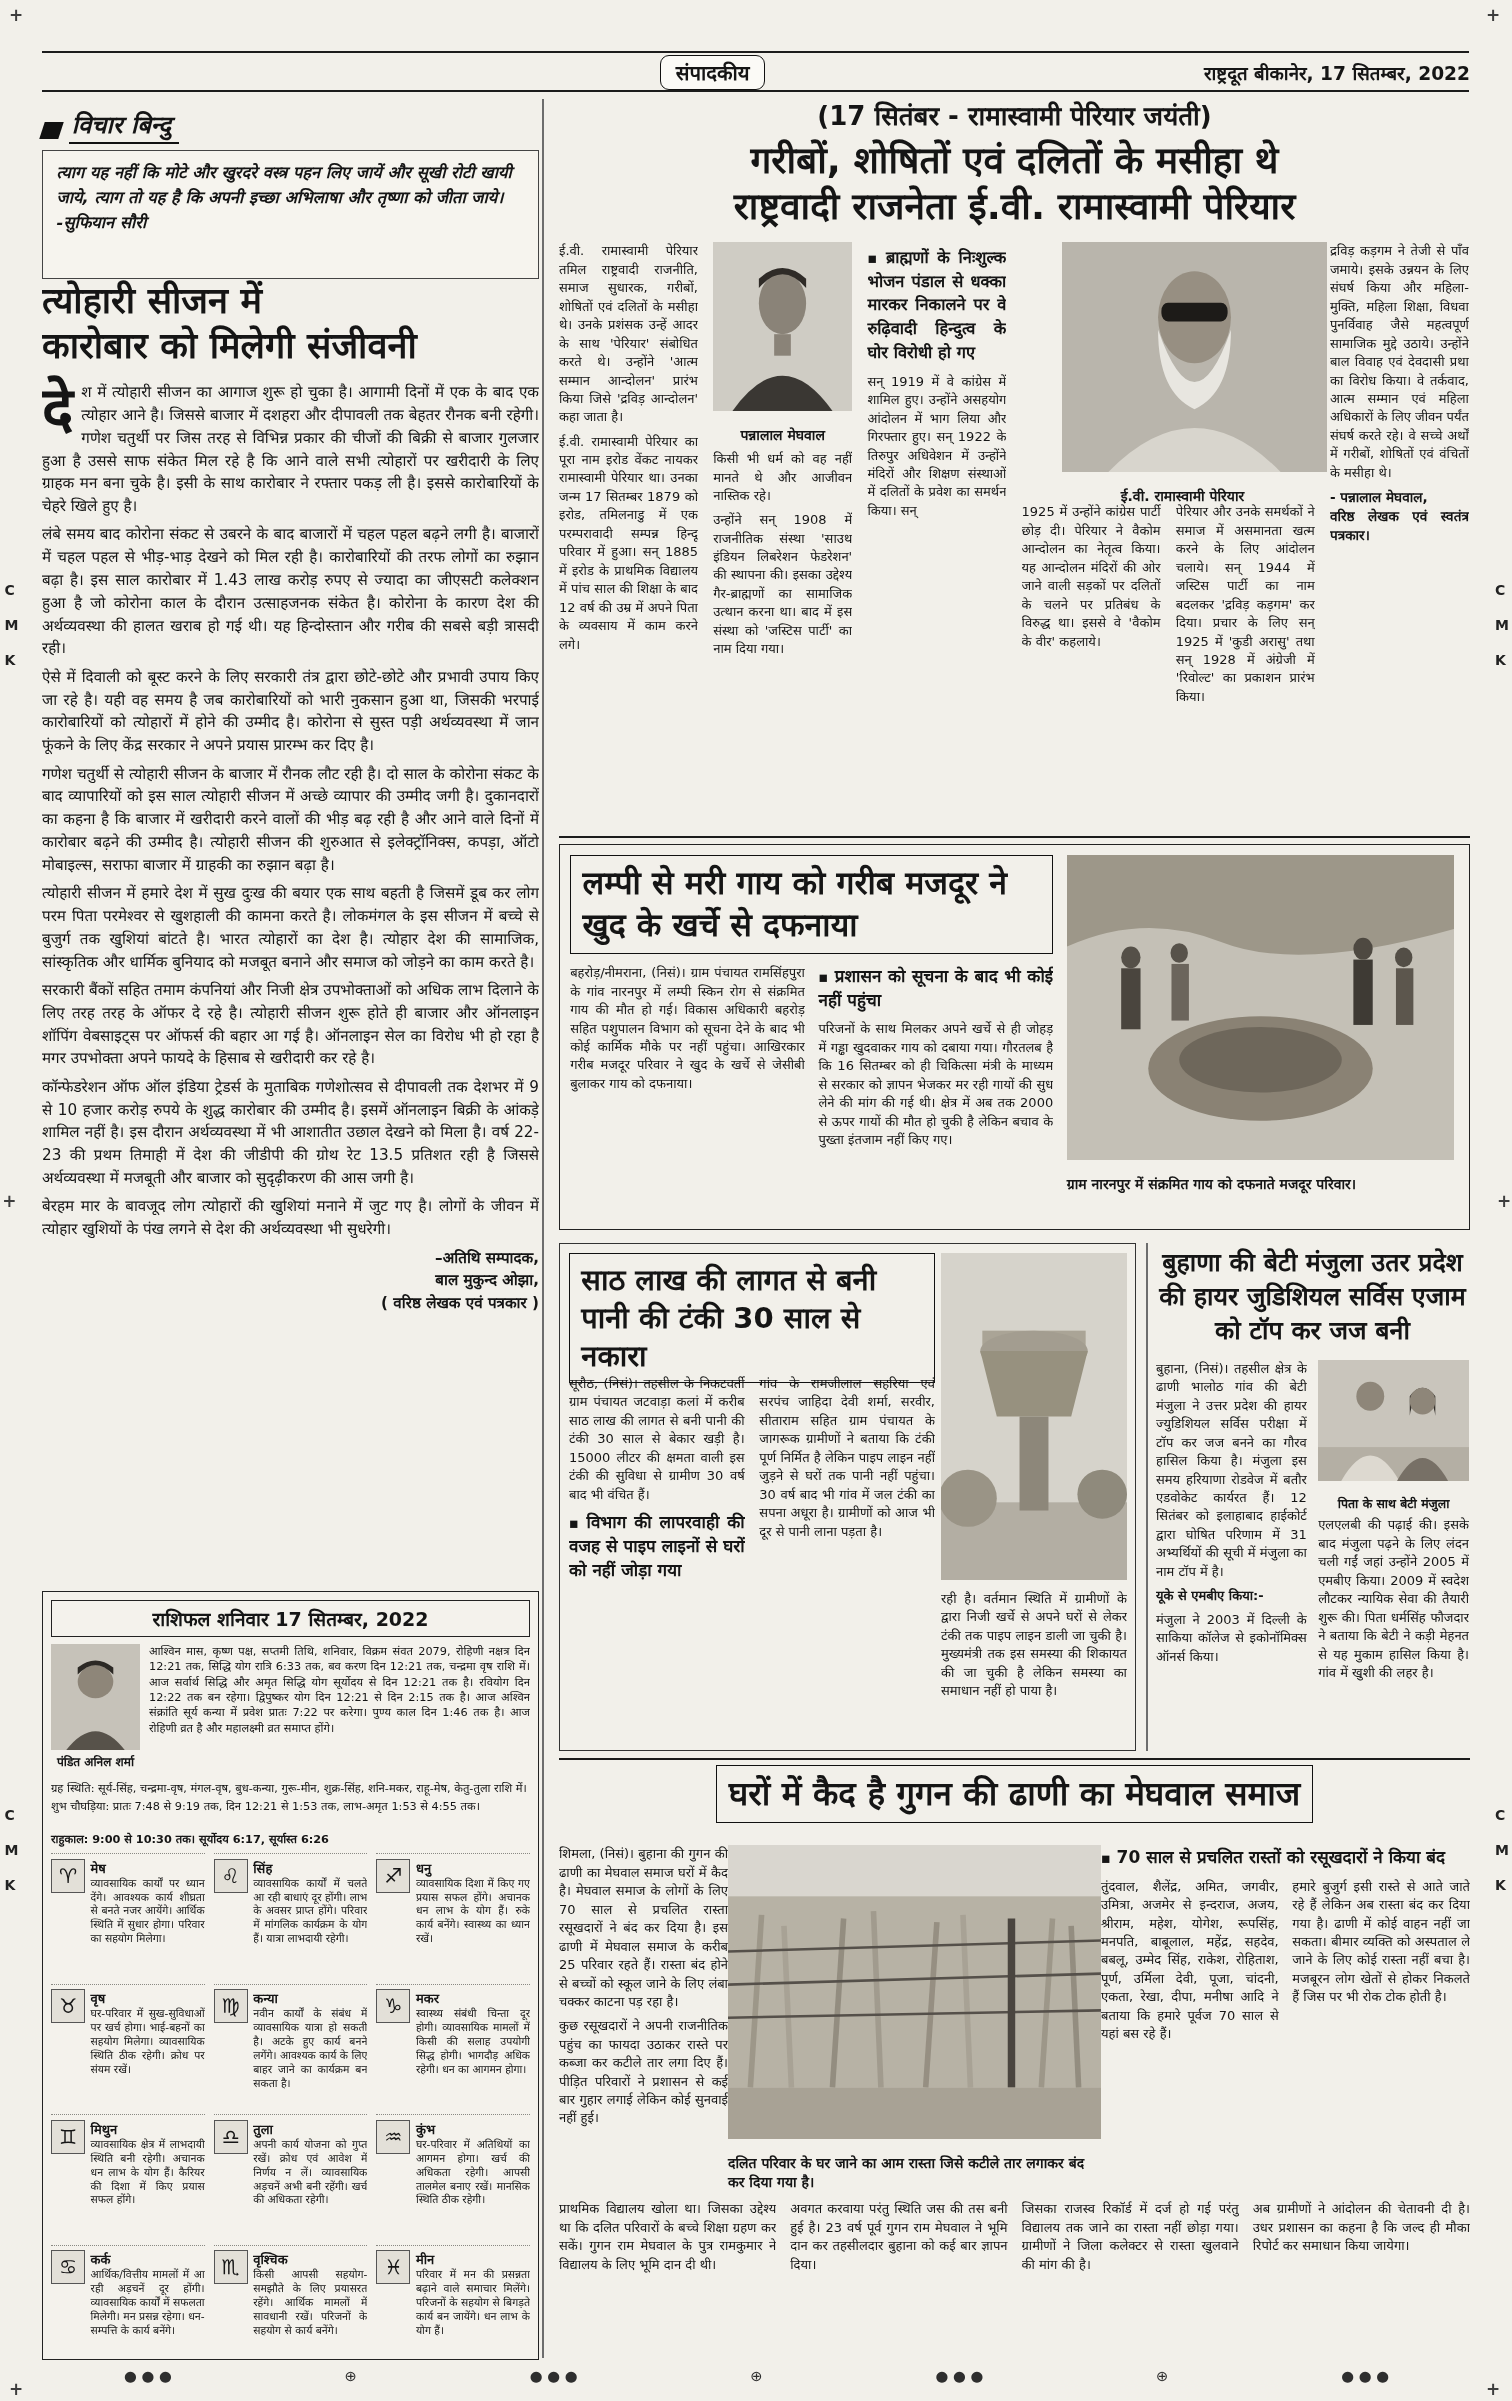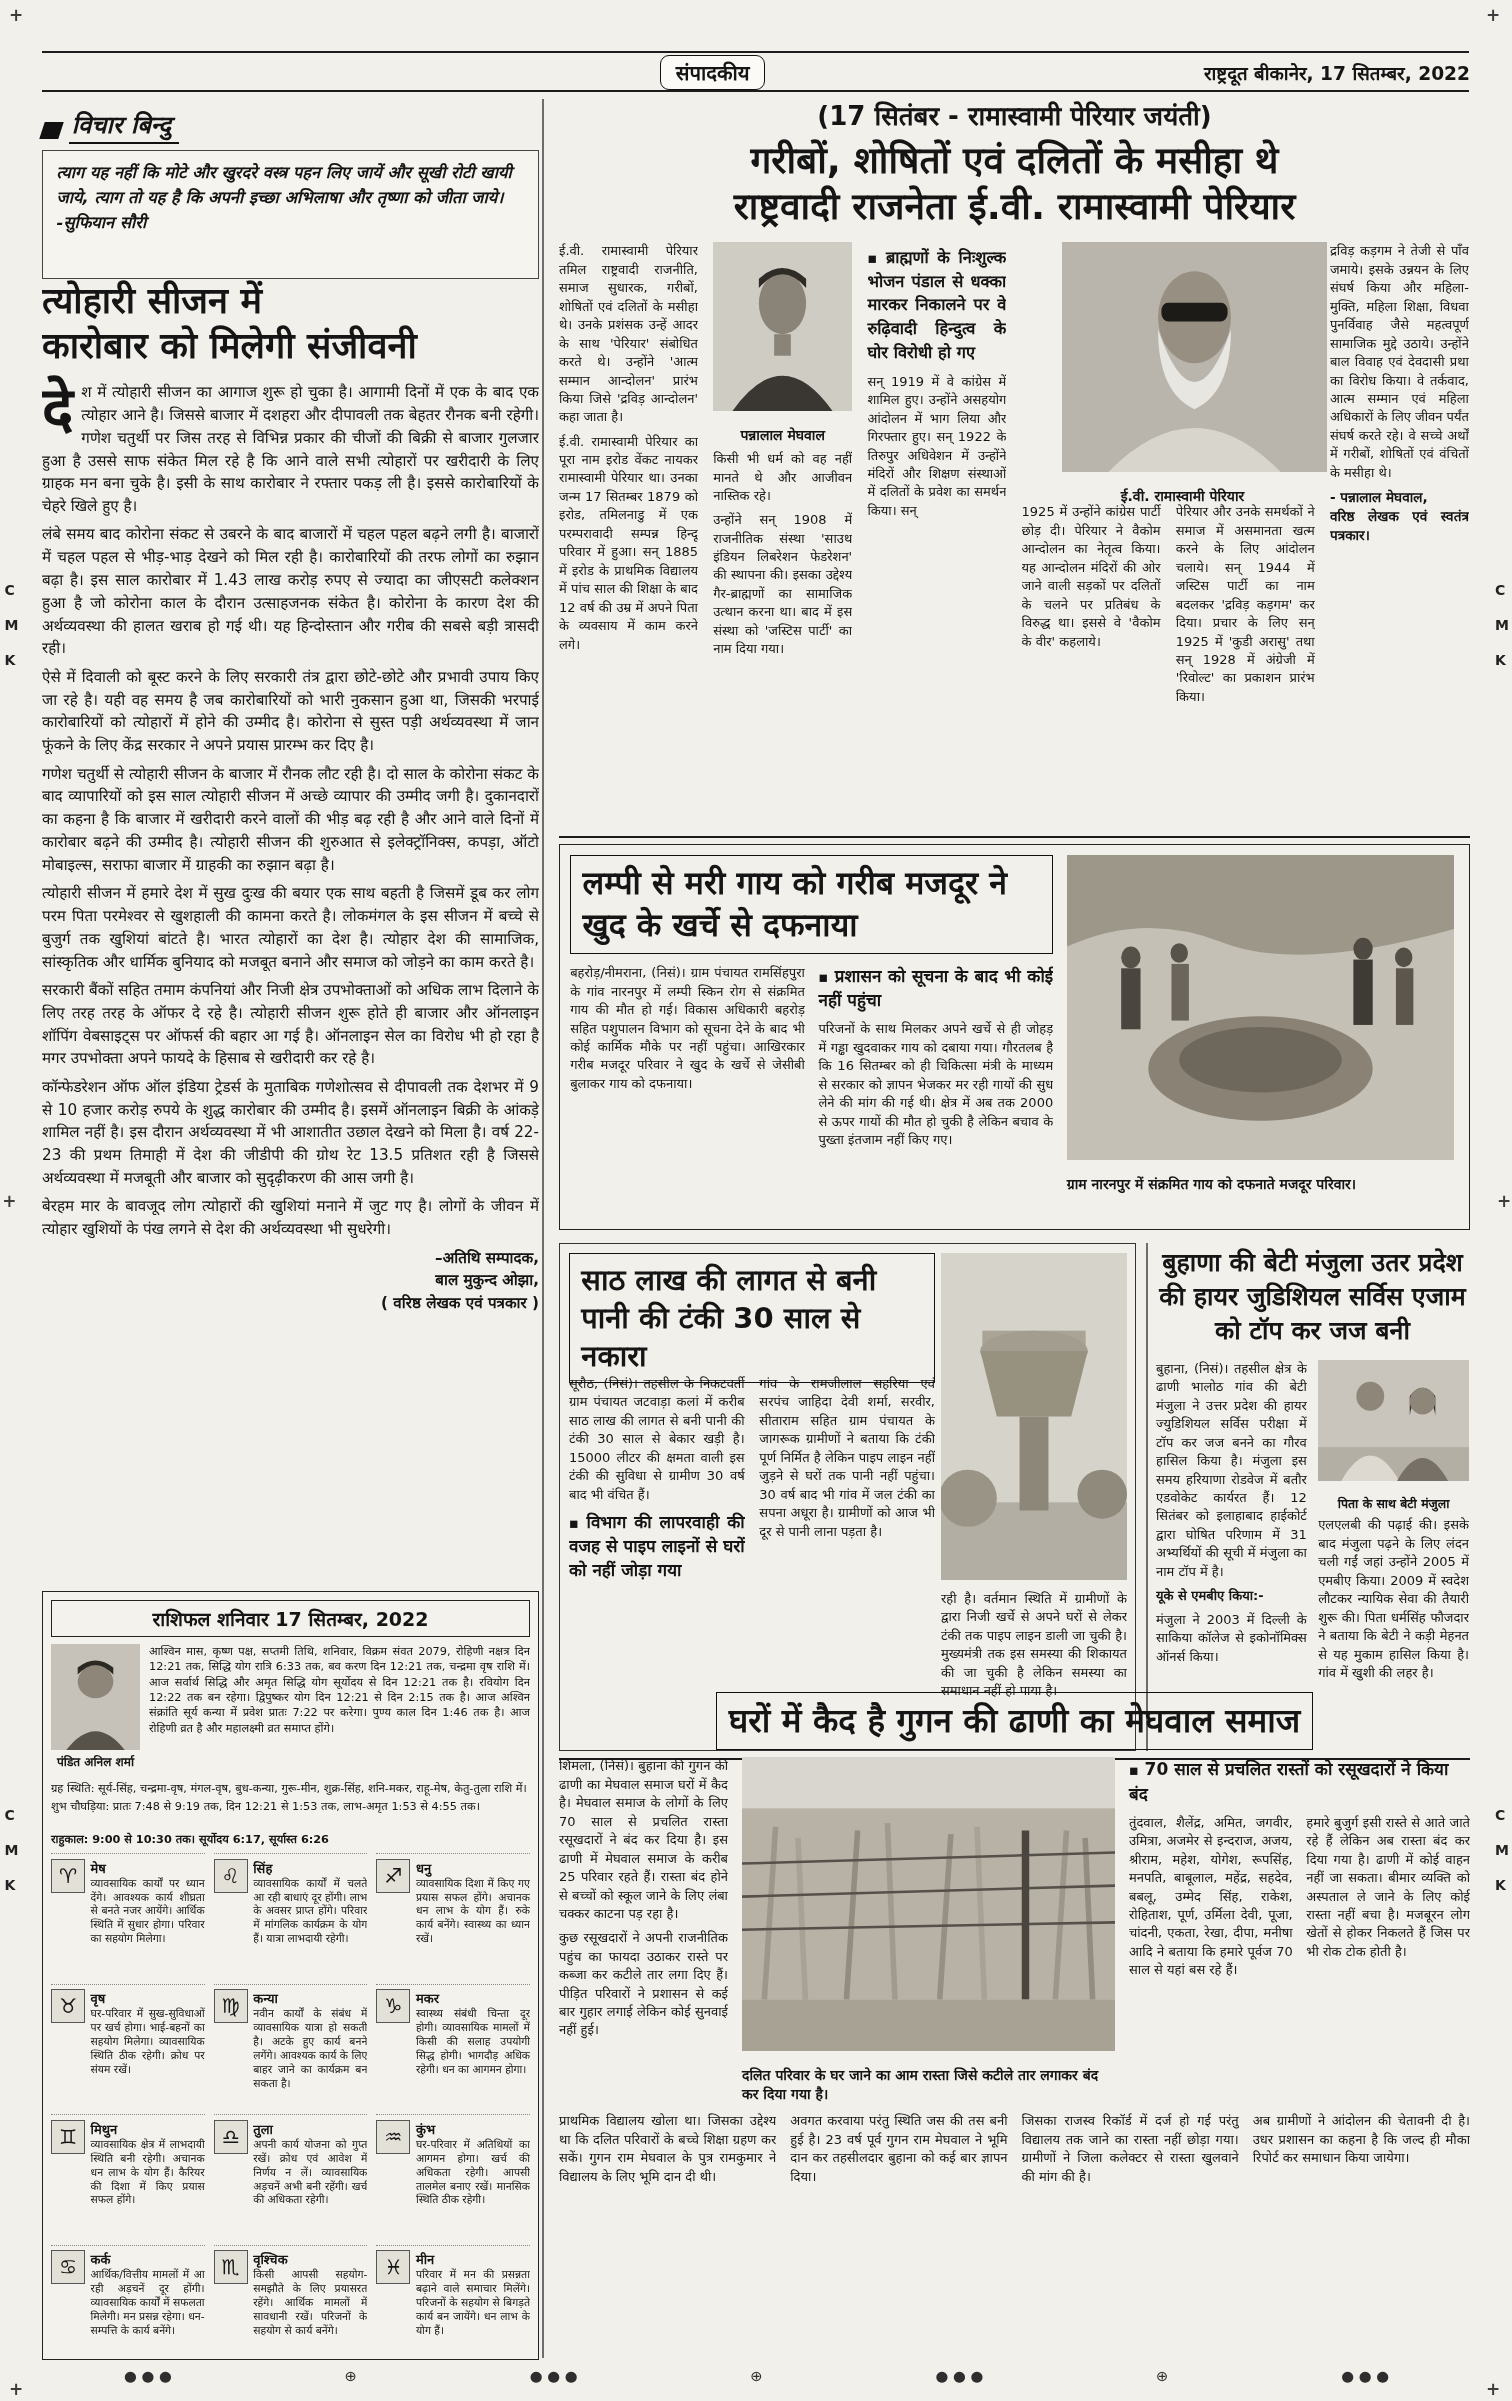--- a/index.html
+++ b/index.html
@@ -411,25 +411,25 @@
           </svg>
         </div>
         <div class="caption center" style="font-size:12.4px;padding-bottom:4.5px">पिता के साथ बेटी मंजुला</div>
         <p>एलएलबी की पढ़ाई की। इसके बाद मंजुला पढ़ने के लिए लंदन चली गईं जहां उन्होंने 2005 में एमबीए किया। 2009 में स्वदेश लौटकर न्यायिक सेवा की तैयारी शुरू की। पिता धर्मसिंह फौजदार ने बताया कि बेटी ने कड़ी मेहनत से यह मुकाम हासिल किया है। गांव में खुशी की लहर है।</p>
       </div>
     </div>
   </div>
 
   <div class="abs rule" style="left:559px;top:1758px;width:911px;height:1.7px"></div>
 
-  <div class="abs" style="left:559px;top:1692px;width:911px;height:574px;overflow:hidden">
+  <div class="abs" style="left:559px;top:1765px;width:911px;height:574px;overflow:hidden">
     <div class="center">
       <div class="boxed-h h-megh">घरों में कैद है गुगन की ढाणी का मेघवाल समाज</div>
     </div>
-    <div style="display:flex;gap:14px;margin-top:7px;height:346px;overflow:hidden">
+    <div style="display:flex;margin-top:22px;height:346px;overflow:hidden">
       <div class="ncol body-sm jtxt" style="flex:0 0 169px">
         <p>शिमला, (निसं)। बुहाना की गुगन की ढाणी का मेघवाल समाज घरों में कैद है। मेघवाल समाज के लोगों के लिए 70 साल से प्रचलित रास्ता रसूखदारों ने बंद कर दिया है। इस ढाणी में मेघवाल समाज के करीब 25 परिवार रहते हैं। रास्ता बंद होने से बच्चों को स्कूल जाने के लिए लंबा चक्कर काटना पड़ रहा है।</p>
         <p>कुछ रसूखदारों ने अपनी राजनीतिक पहुंच का फायदा उठाकर रास्ते पर कब्जा कर कटीले तार लगा दिए हैं। पीड़ित परिवारों ने प्रशासन से कई बार गुहार लगाई लेकिन कोई सुनवाई नहीं हुई।</p>
       </div>
       <div style="flex:0 0 373px">
         <div class="photo" style="width:373px;height:294px">
           <svg viewBox="0 0 200 160" preserveAspectRatio="none">
             <rect width="200" height="160" fill="#cac6bc"></rect>
             <rect width="200" height="28" fill="#d9d6cf"></rect>
             <rect y="28" width="200" height="104" fill="#b7b2a5"></rect>

